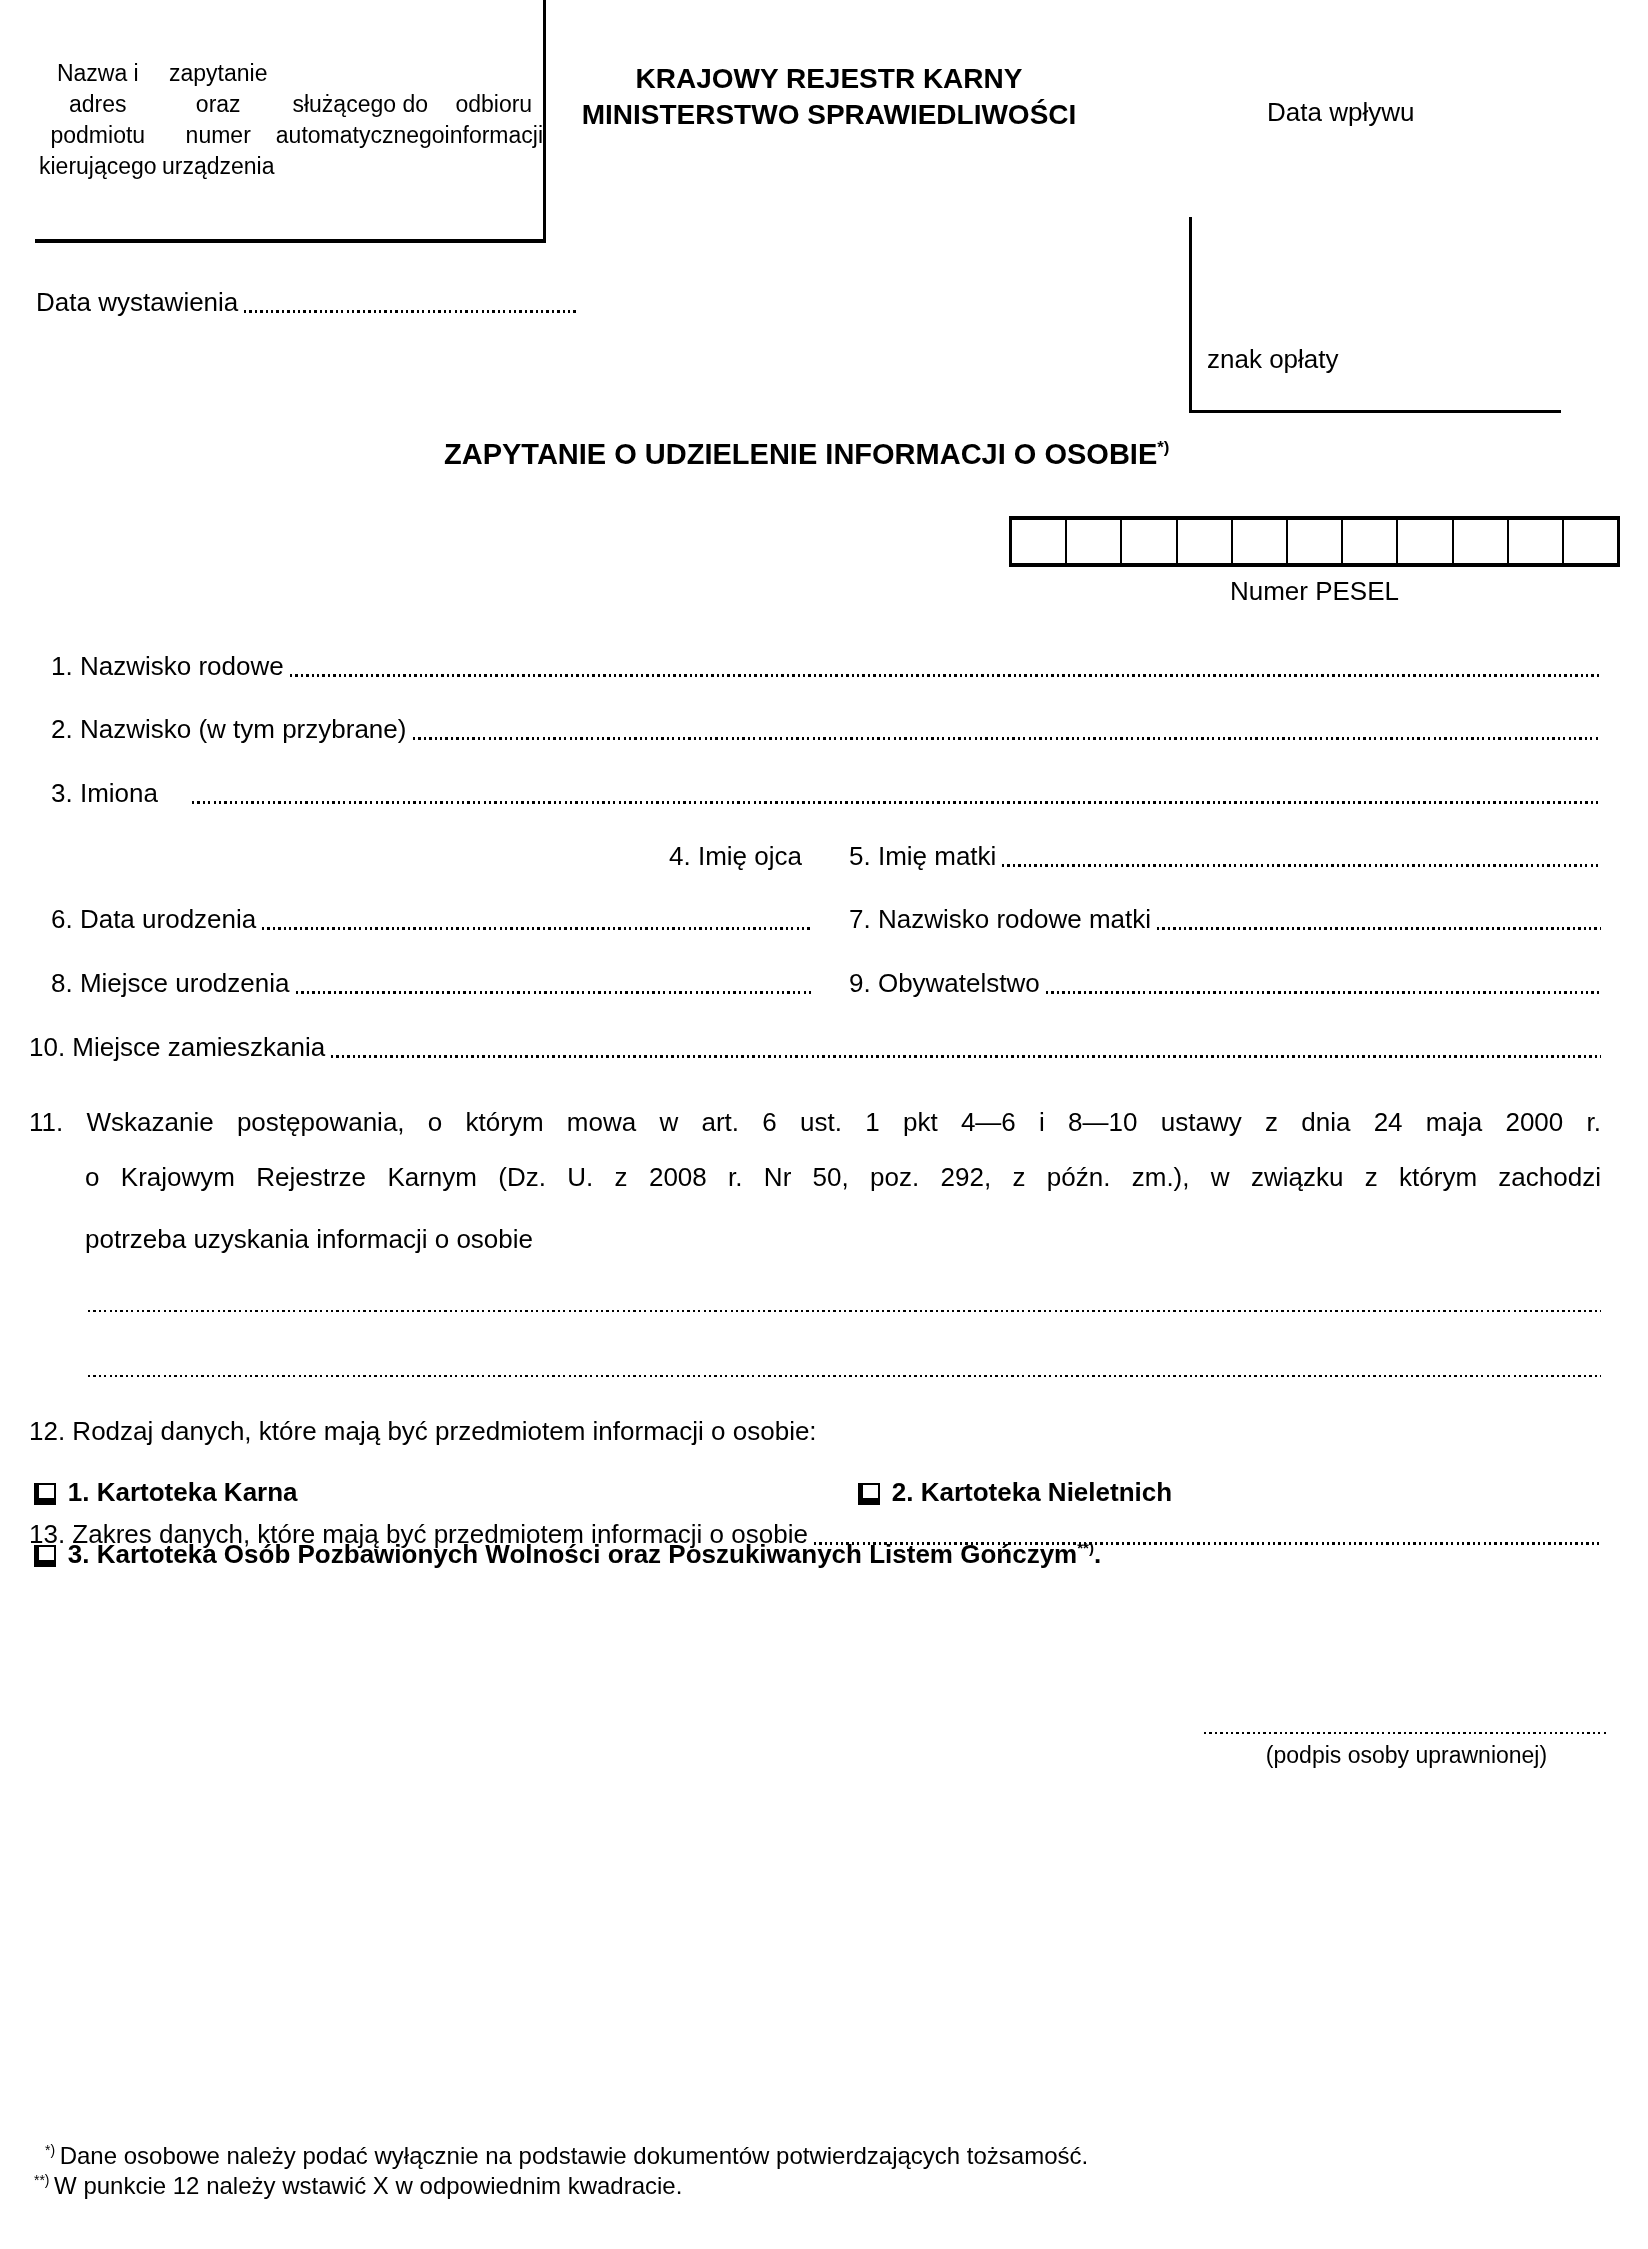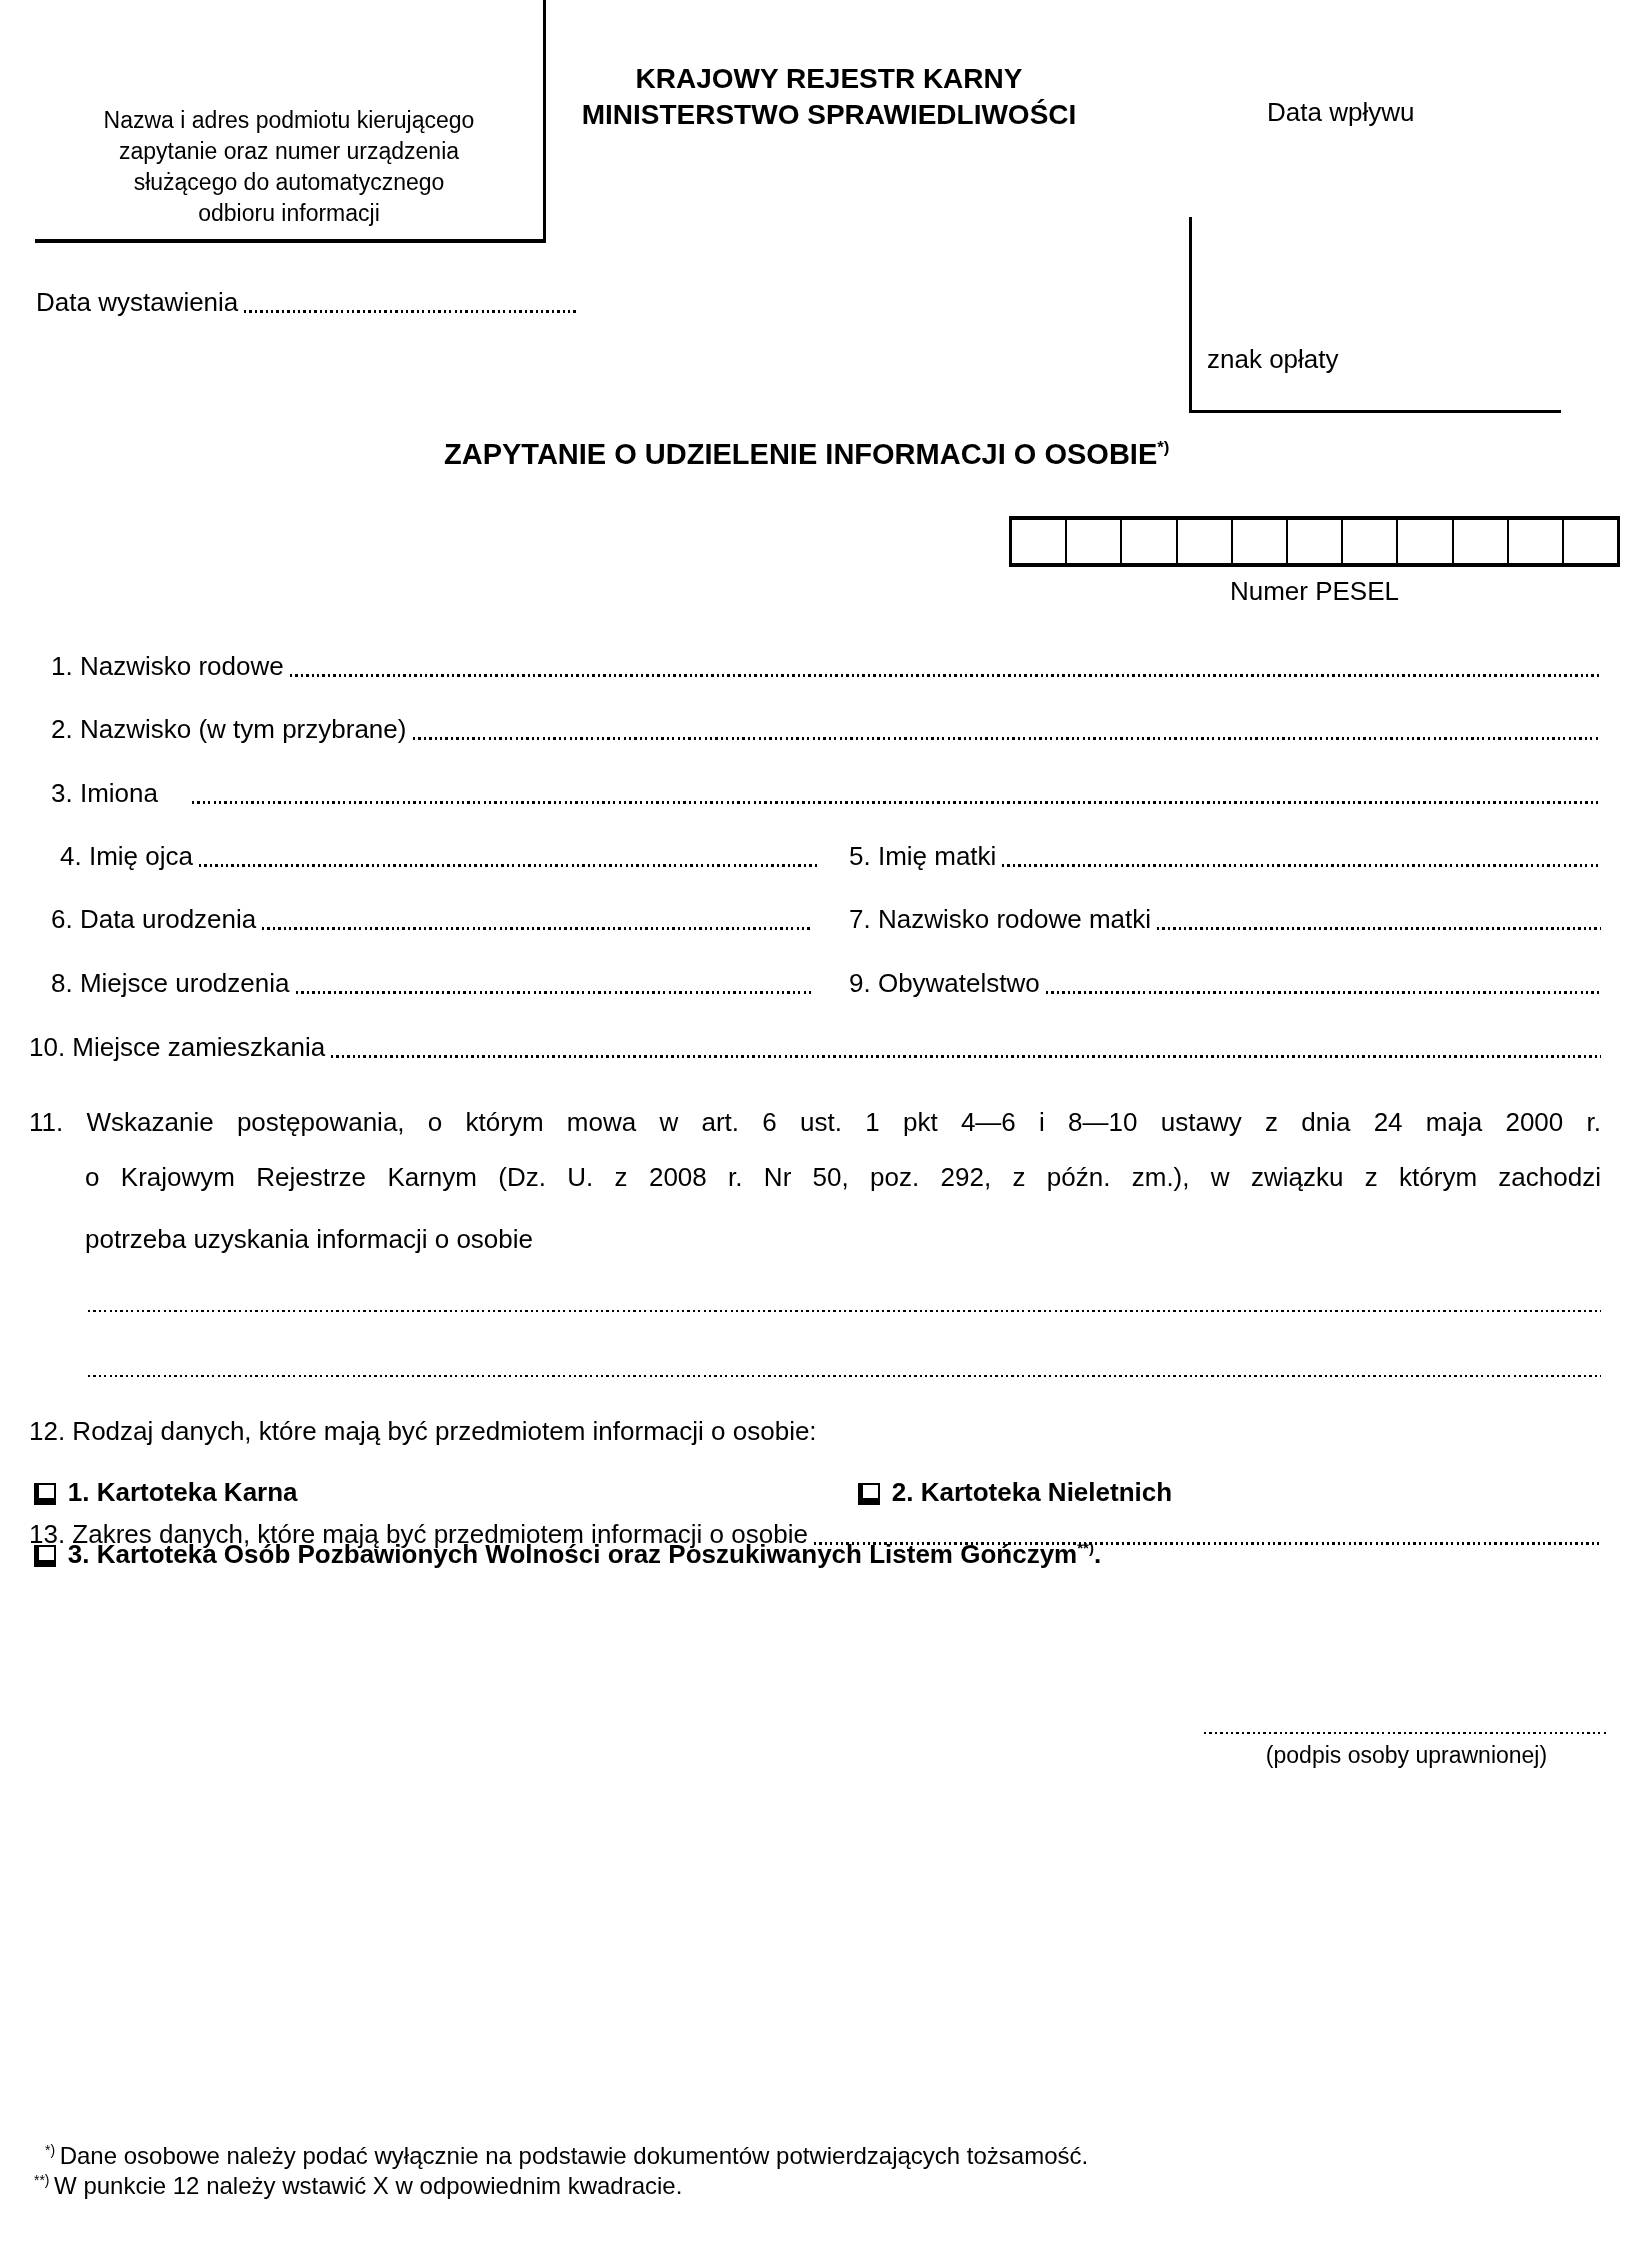--- a/index.html
+++ b/index.html
@@ -10,22 +10,22 @@
     color:#000;
     font-family:"Liberation Sans", sans-serif;
     overflow:hidden;
   }
 
   
   .sender-box {
     position:absolute; left:35px; top:0; width:511px; height:243px;
     border-right:3.1px solid #000; border-bottom:4.6px solid #000;
     box-sizing:border-box;
-    display:flex; flex-direction:column; justify-content:flex-end; align-items:center;
-    text-align:center; font-size:23px; line-height:31px; padding-bottom:10px;
+    display:flex; flex-direction:row; justify-content:flex-end; align-items:center;
+    text-align:center; font-size:23px; line-height:31px; padding-bottom:0;
   }
 
   .ministry {
     position:absolute; left:476px; top:61px; width:706px;
     text-align:center; font-weight:bold; font-size:28px; line-height:36px;
     white-space:nowrap;
   }
 
   .data-wplywu { position:absolute; left:1267px; top:97px; font-size:26px; }
 
@@ -142,21 +142,21 @@
   </div>
   <div class="row" style="left:51px; top:713px; right:48px;">
     <span>2. Nazwisko (w tym przybrane)</span>
     <div class="leader"></div>
   </div>
   <div class="row" style="left:51px; top:777px; right:48px;gap:28px;">
     <span>3. Imiona</span>
     <div class="leader"></div>
   </div>
 
-  <div class="row" style="left:60px; top:840px; width:760px;">
+  <div class="row" style="left:42px; top:840px; width:760px;flex-direction:column;">
     <span>4. Imię ojca</span>
     <div class="leader"></div>
   </div>
   <div class="row" style="left:849px; top:840px; right:48px;">
     <span>5. Imię matki</span>
     <div class="leader"></div>
   </div>
 
   <div class="row" style="left:51px; top:903px; width:760px;">
     <span>6. Data urodzenia</span>

